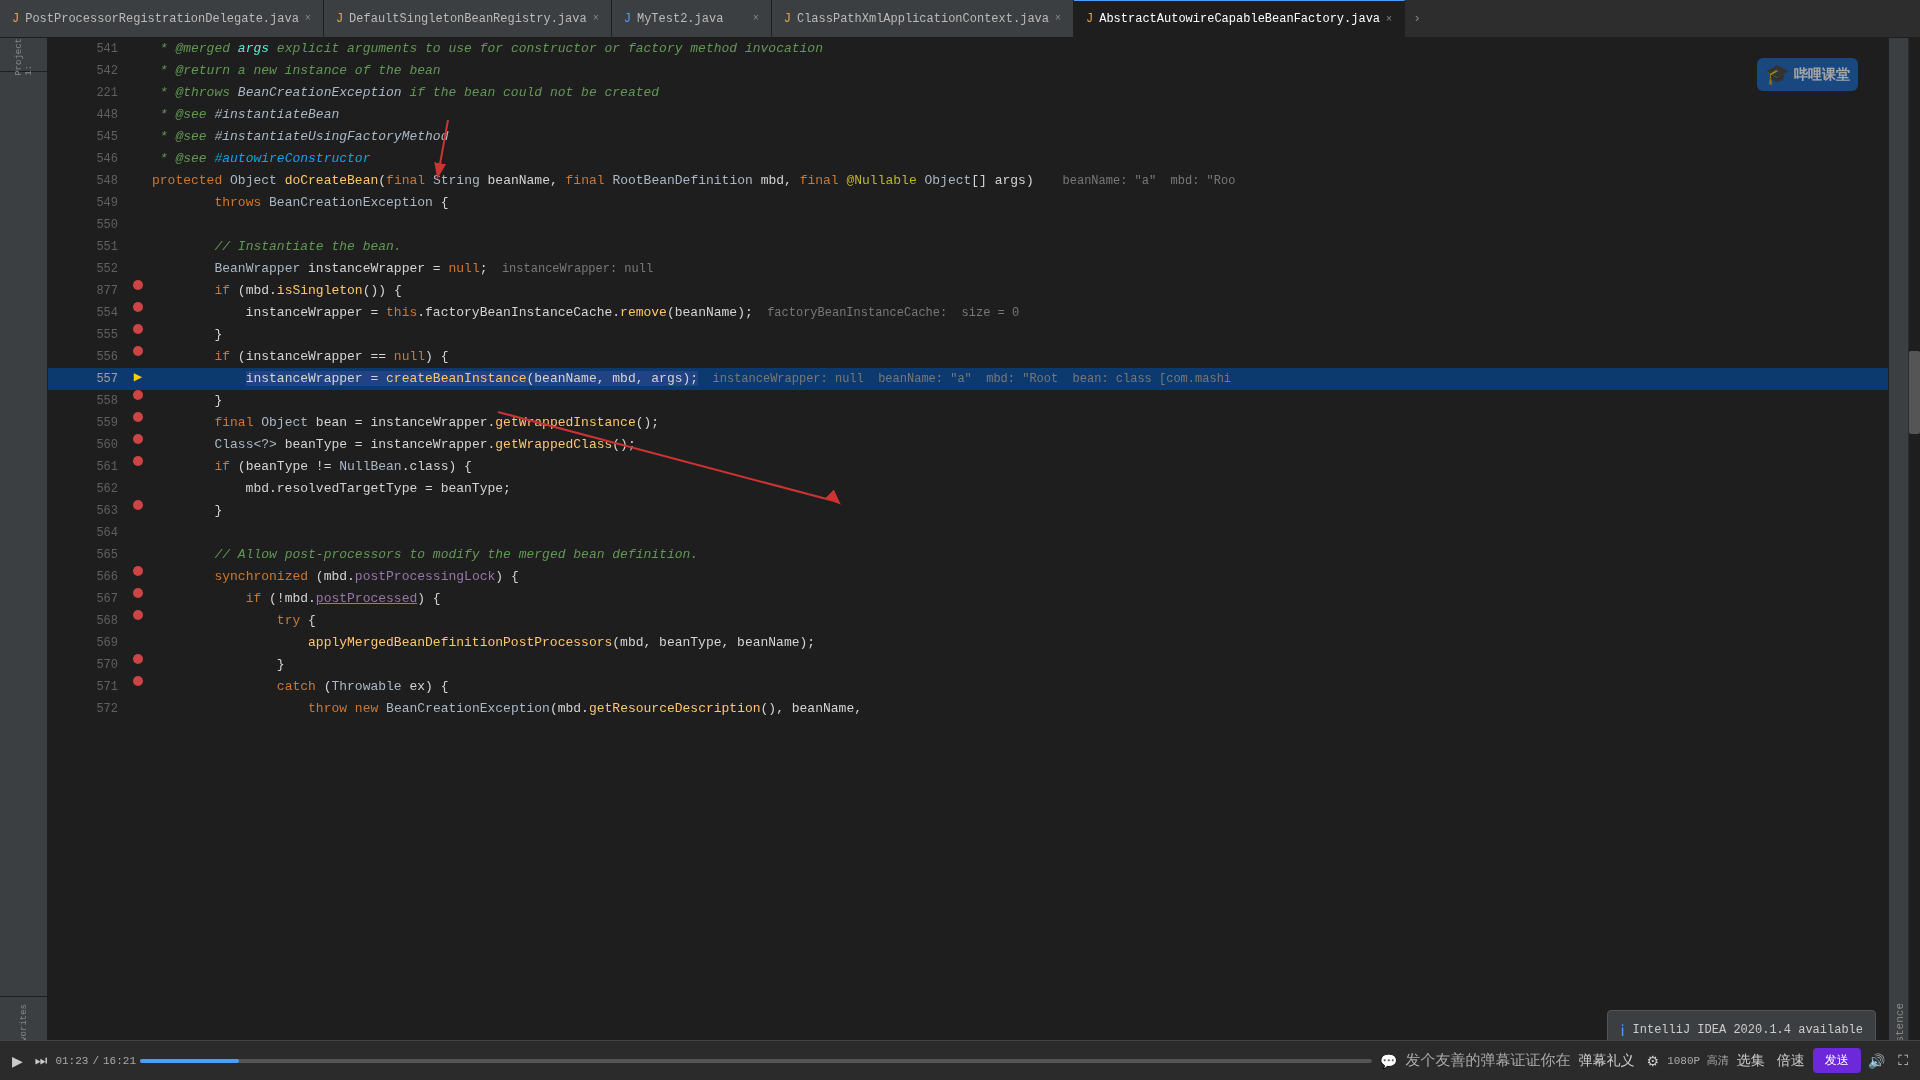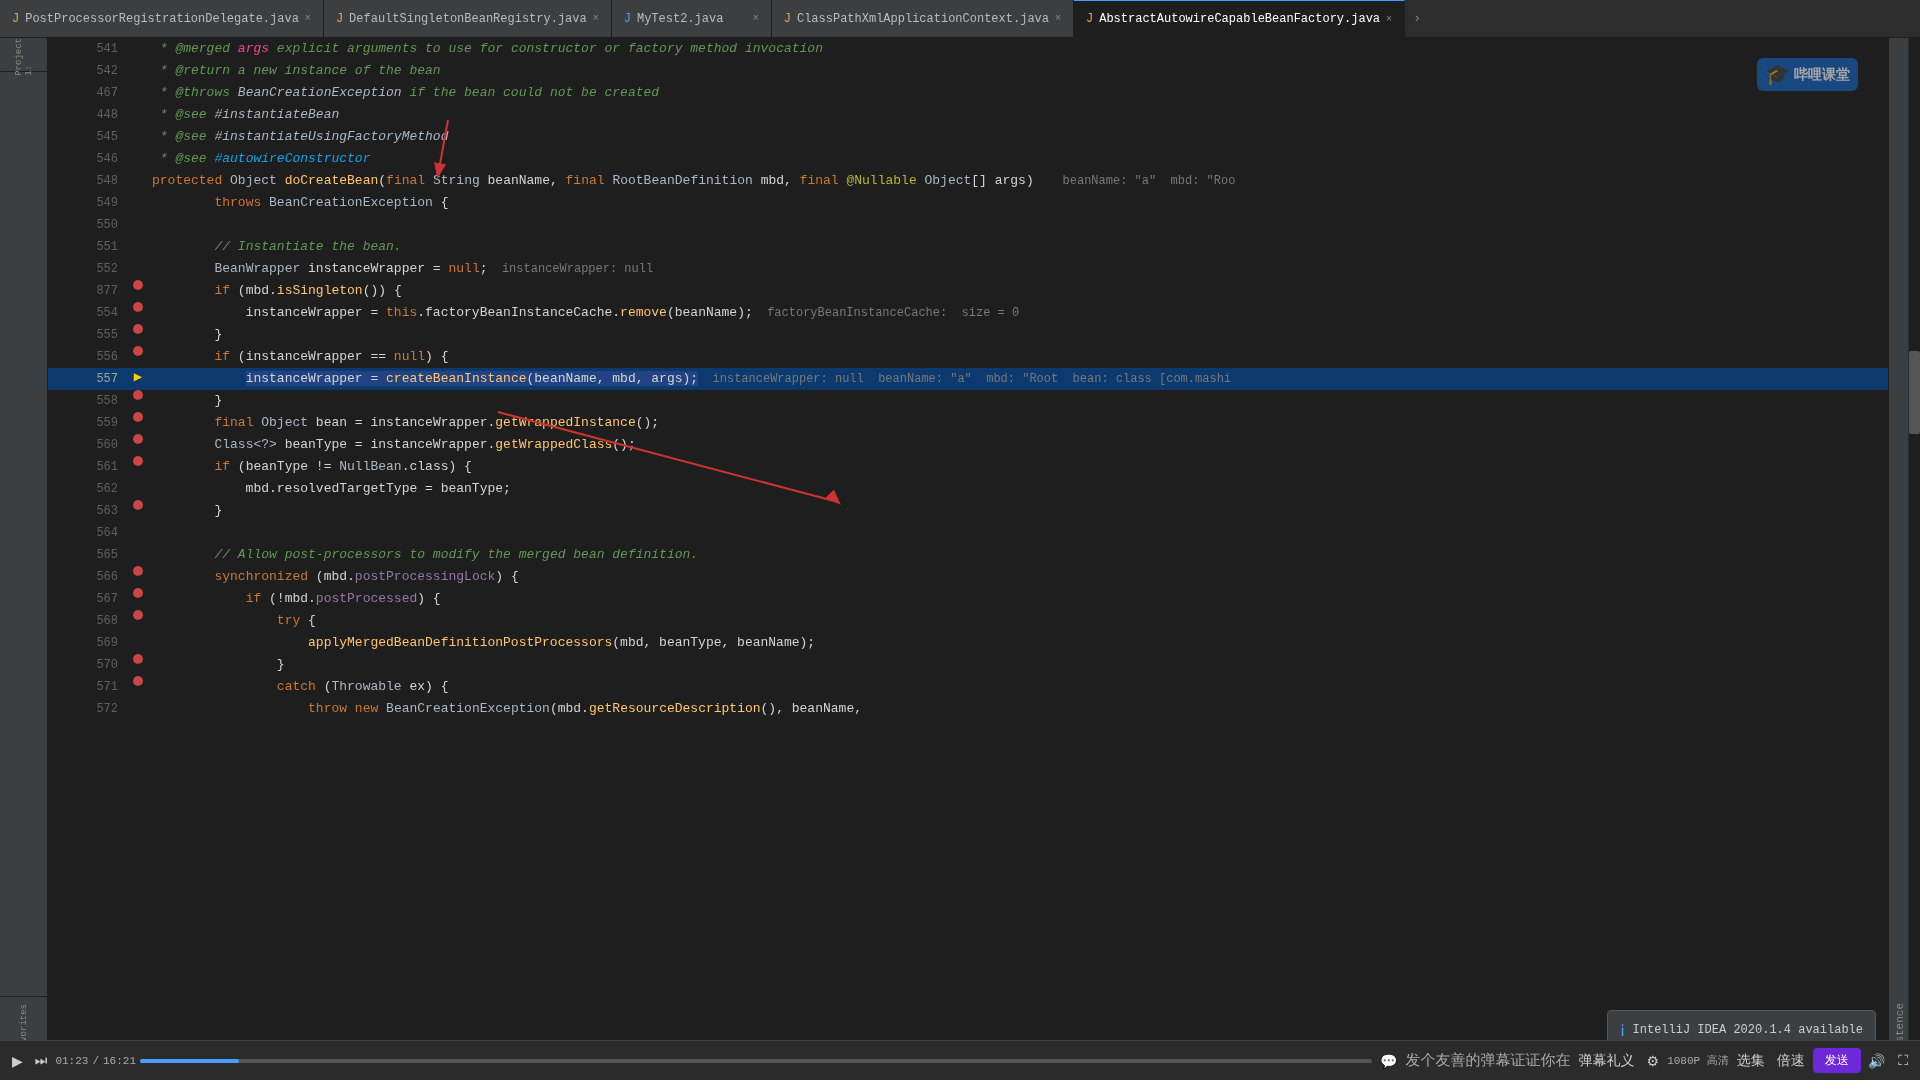--- a/index.html
+++ b/index.html
@@ -289,31 +289,31 @@
           <span>哔哩课堂</span>
         </div>
       </div>
     </div>
 
     <div class="code-editor" style="padding-bottom:40px;">
 
       <div class="code-line">
         <span class="line-number">541</span>
         <span class="line-gutter"></span>
-        <span class="line-content"><span class="comment"> * <span style="color:#629755;">@merged</span> <span style="color:#ec4899;">args</span> explicit arguments to use for constructor or factory method invocation</span></span>
+        <span class="line-content"><span class="comment"> * <span style="color:#629755;">@merged</span> <span style="color:#5eead4;">args</span> explicit arguments to use for constructor or factory method invocation</span></span>
       </div>
 
       <div class="code-line">
         <span class="line-number">542</span>
         <span class="line-gutter"></span>
         <span class="line-content"><span class="comment"> * <span style="color:#629755;">@return</span> a new instance of the bean</span></span>
       </div>
 
       <div class="code-line">
-        <span class="line-number">467</span>
+        <span class="line-number">221</span>
         <span class="line-gutter"></span>
         <span class="line-content"><span class="comment"> * <span style="color:#629755;">@throws</span> <span style="color:#a9b7c6; font-style:italic;">BeanCreationException</span> if the bean could not be created</span></span>
       </div>
 
       <div class="code-line">
         <span class="line-number">448</span>
         <span class="line-gutter"></span>
         <span class="line-content"><span class="comment"> * <span style="color:#629755;">@see</span> <span style="color:#a9b7c6; font-style:italic;">#instantiateBean</span></span></span>
       </div>
 
@@ -488,21 +488,21 @@
           <div class="breakpoint-dot"></div>
         </span>
         <span class="line-content">        <span class="kw">synchronized</span> (mbd.<span style="color:#9876aa;">postProcessingLock</span>) {</span>
       </div>
 
       <div class="code-line">
         <span class="line-number">567</span>
         <span class="line-gutter">
           <div class="breakpoint-dot"></div>
         </span>
-        <span class="line-content">            <span class="kw">if</span> (!mbd.<span style="color:#9876aa;">postProcessed</span>) {</span>
+        <span class="line-content">            <span class="kw">if</span> (!mbd.<span style="color:#9876aa;text-decoration:underline;">postProcessed</span>) {</span>
       </div>
 
       <div class="code-line">
         <span class="line-number">568</span>
         <span class="line-gutter">
           <div class="breakpoint-dot"></div>
         </span>
         <span class="line-content">                <span class="kw">try</span> {</span>
       </div>
 

